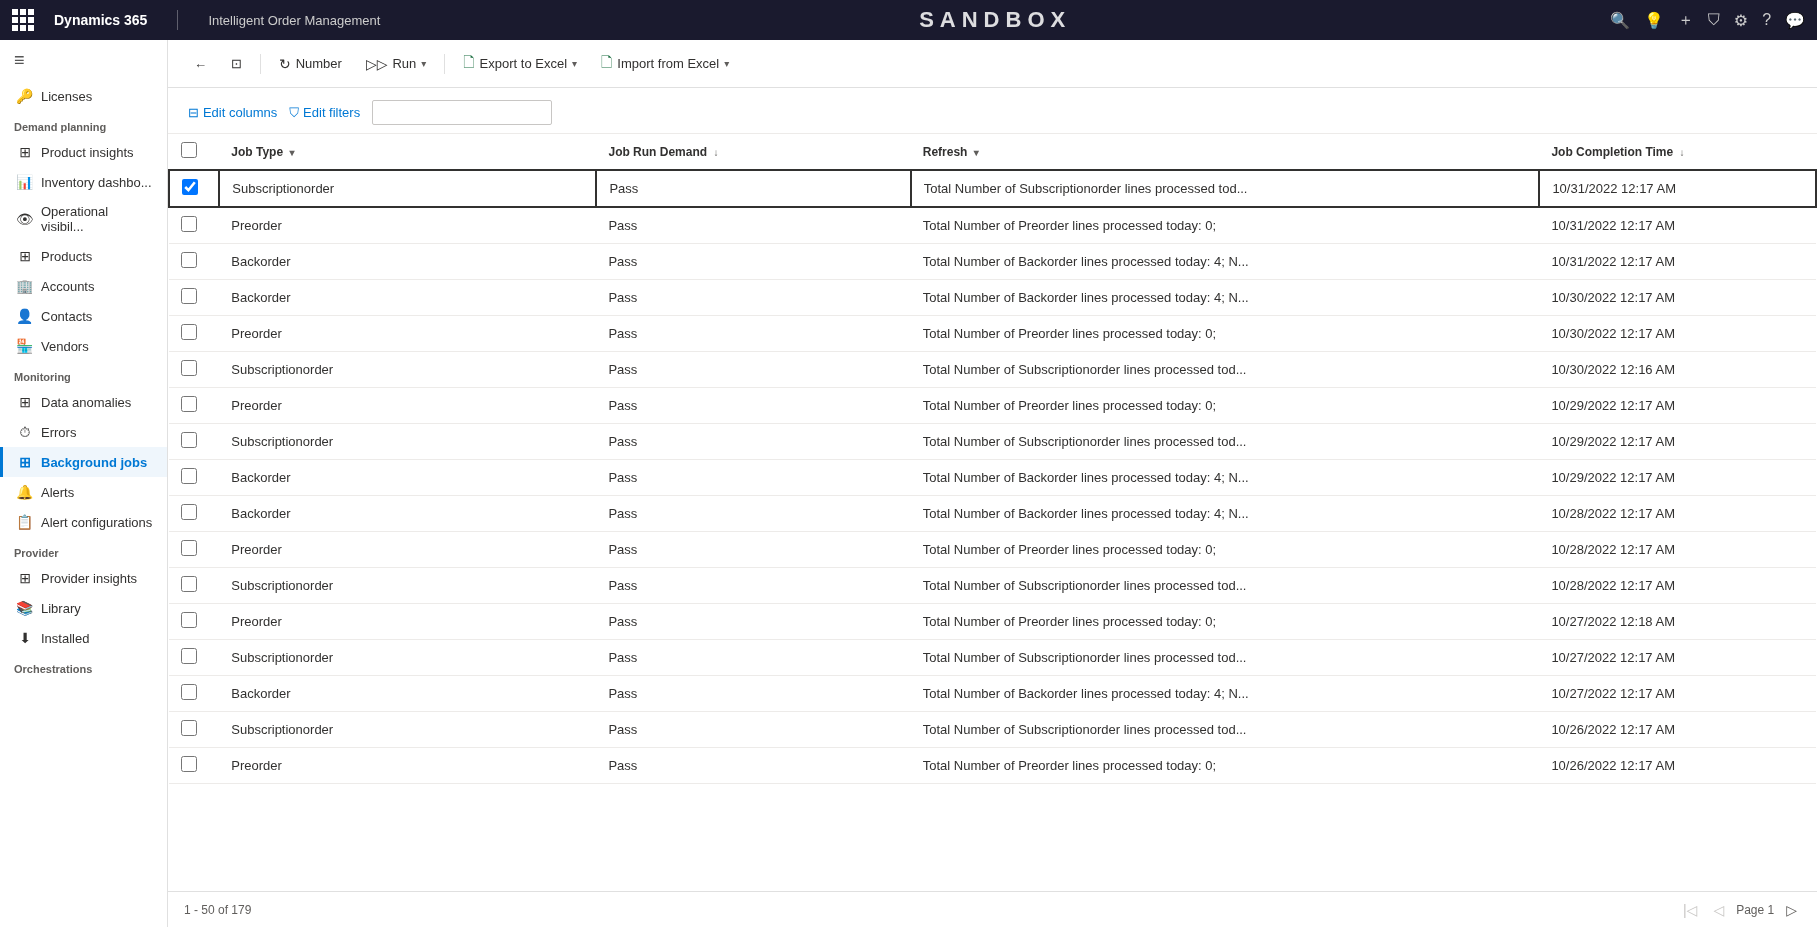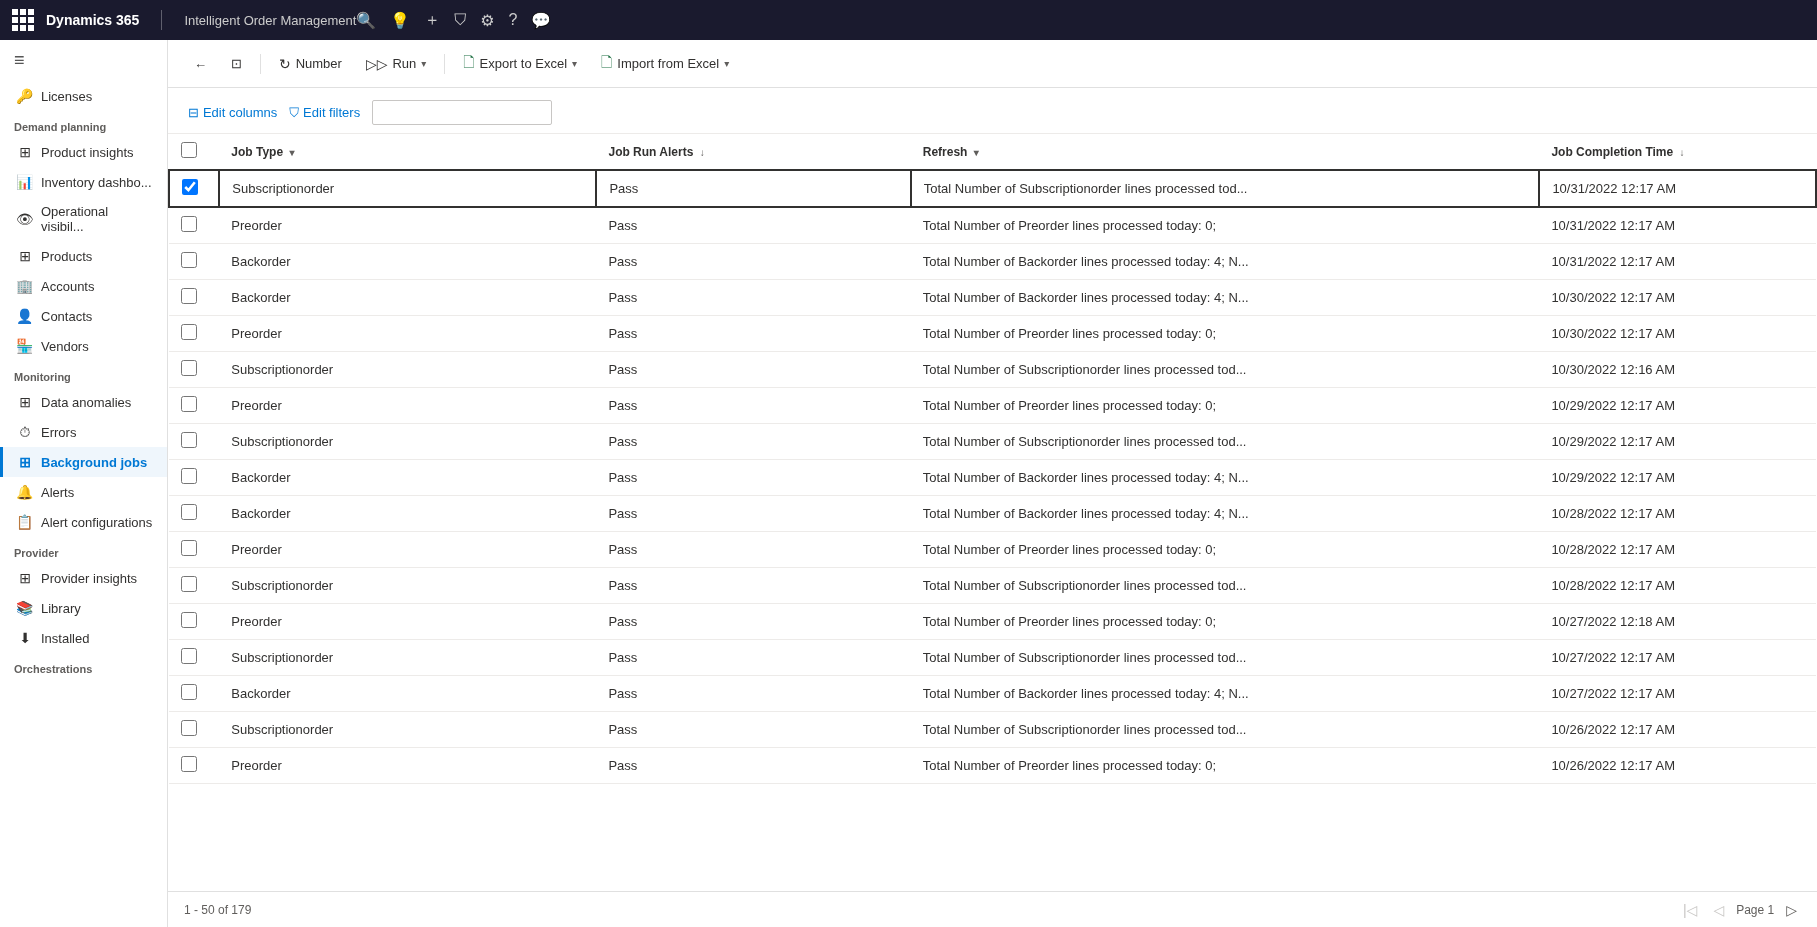--- a/index.html
+++ b/index.html
@@ -8,21 +8,21 @@
     
     .topbar {
       background: #1a1a2e;
       height: 40px;
       display: flex;
       align-items: center;
       padding: 0 12px;
       color: #fff;
       flex-shrink: 0;
     }
-    .topbar-left { display: flex; align-items: center; gap: 12px; justify-content: flex-end; }
+    .topbar-left { display: flex; align-items: center; gap: 20px; justify-content: flex-end; }
     .topbar-waffle { display: grid; grid-template-columns: repeat(3,6px); grid-template-rows: repeat(3,6px); gap: 2px; cursor: pointer; }
     .topbar-waffle span { width: 6px; height: 6px; background: #fff; display: block; }
     .topbar-brand { font-size: 14px; font-weight: 600; color: #fff; white-space: nowrap; }
     .topbar-sep { width: 1px; height: 20px; background: rgba(255,255,255,0.3); margin: 0 10px; }
     .topbar-app { font-size: 13px; color: #ccc; white-space: nowrap; }
     .topbar-center { flex: 1; display: flex; justify-content: center; }
     .topbar-sandbox { font-size: 22px; font-weight: 700; letter-spacing: 6px; color: #fff; opacity: 0.85; }
     .topbar-right { display: flex; align-items: center; gap: 14px; }
     .topbar-icon { color: #ccc; font-size: 16px; cursor: pointer; }
 
@@ -219,20 +219,23 @@
       <span></span>
         <span></span>
         <span></span>
       <span></span>
         <span></span>
         <span></span>
     </div>
     <span class="topbar-brand">Dynamics 365</span>
     <span class="topbar-sep"></span>
     <span class="topbar-app">Intelligent Order Management</span>
+  </div>
+  <div class="topbar-center">
+    <span class="topbar-sandbox">SANDBOX</span>
   </div>
   <div class="topbar-right">
     <span class="topbar-icon">🔍</span>
     <span class="topbar-icon">💡</span>
     <span class="topbar-icon">＋</span>
     <span class="topbar-icon">⛉</span>
     <span class="topbar-icon">⚙</span>
     <span class="topbar-icon">?</span>
     <span class="topbar-icon">💬</span>
   </div>
@@ -369,21 +372,21 @@
         <thead>
           <tr>
             <th class="col-checkbox">
               <input type="checkbox" class="select-all-checkbox" style="">
             </th>
             <th class="col-jobtype">
               <span>Job Type</span>
               <span class="sort-icon">▾</span>
             </th>
             <th class="col-status">
-              <span>Job Run Alerts</span>
+              <span>Job Run Demand</span>
               <span class="sort-icon">↓</span>
             </th>
             <th class="col-details">
               <span>Refresh</span>
               <span class="sort-icon">▾</span>
             </th>
             <th class="col-time">
               <span>Job Completion Time</span>
               <span class="sort-icon">↓</span>
             </th>

